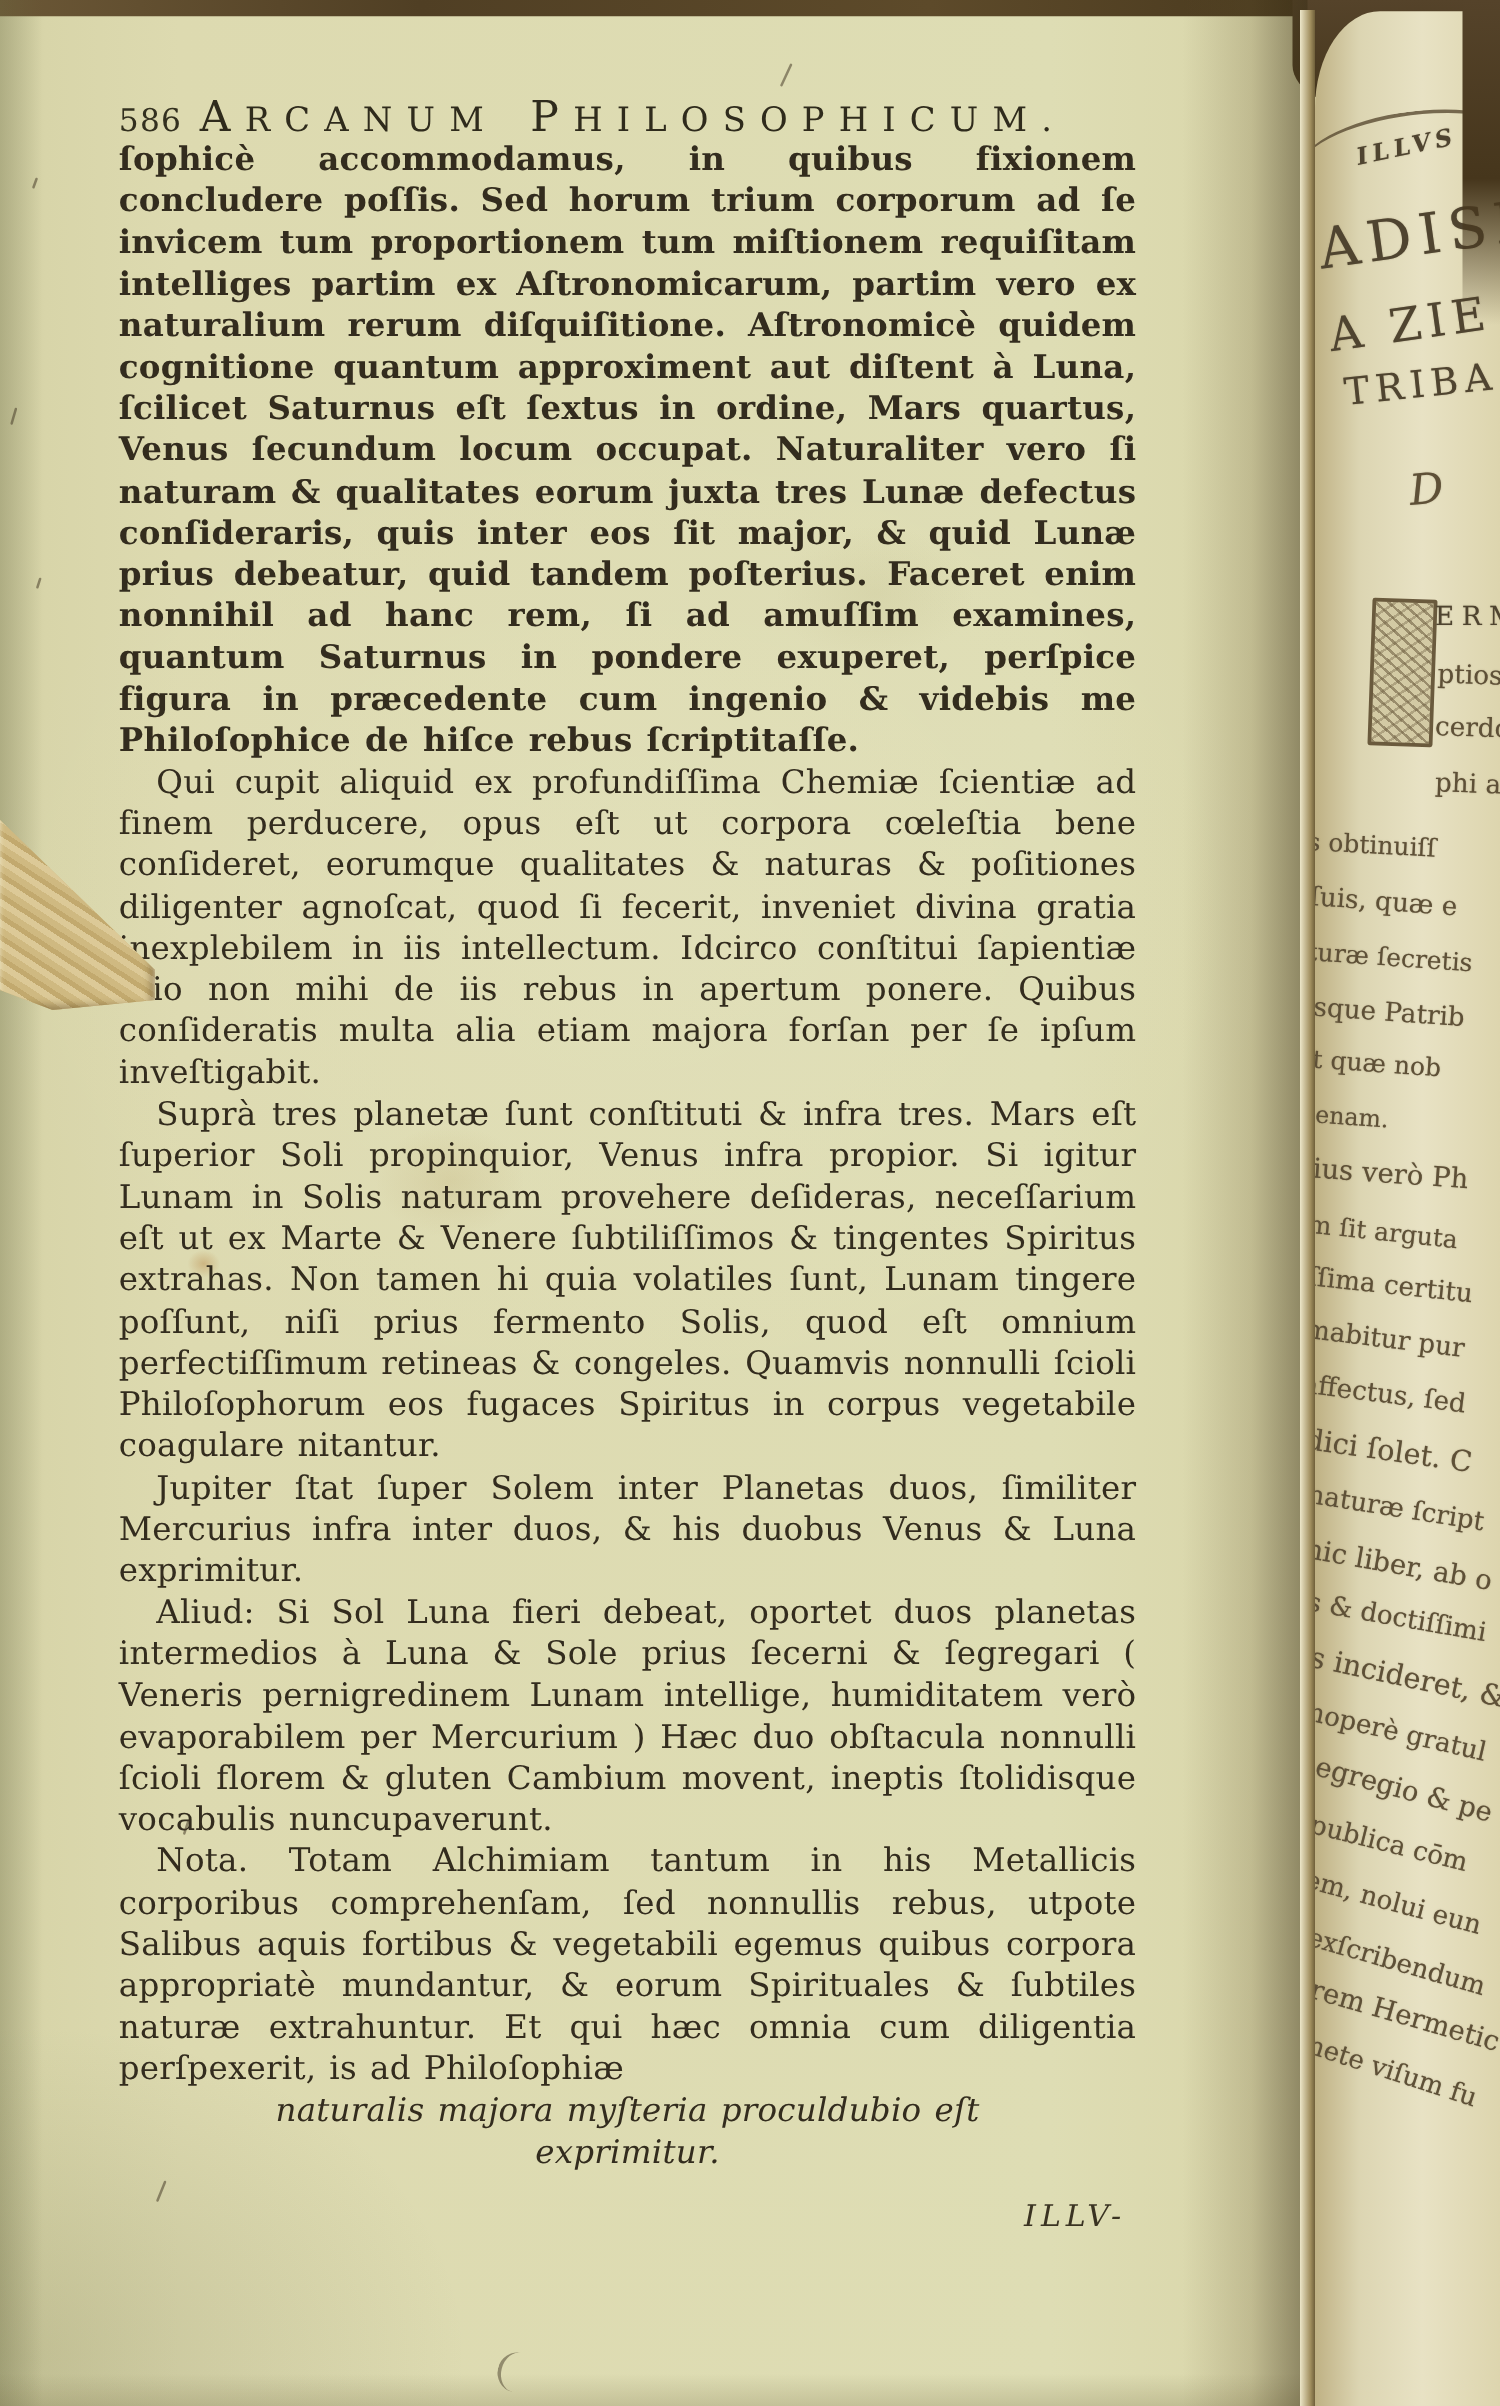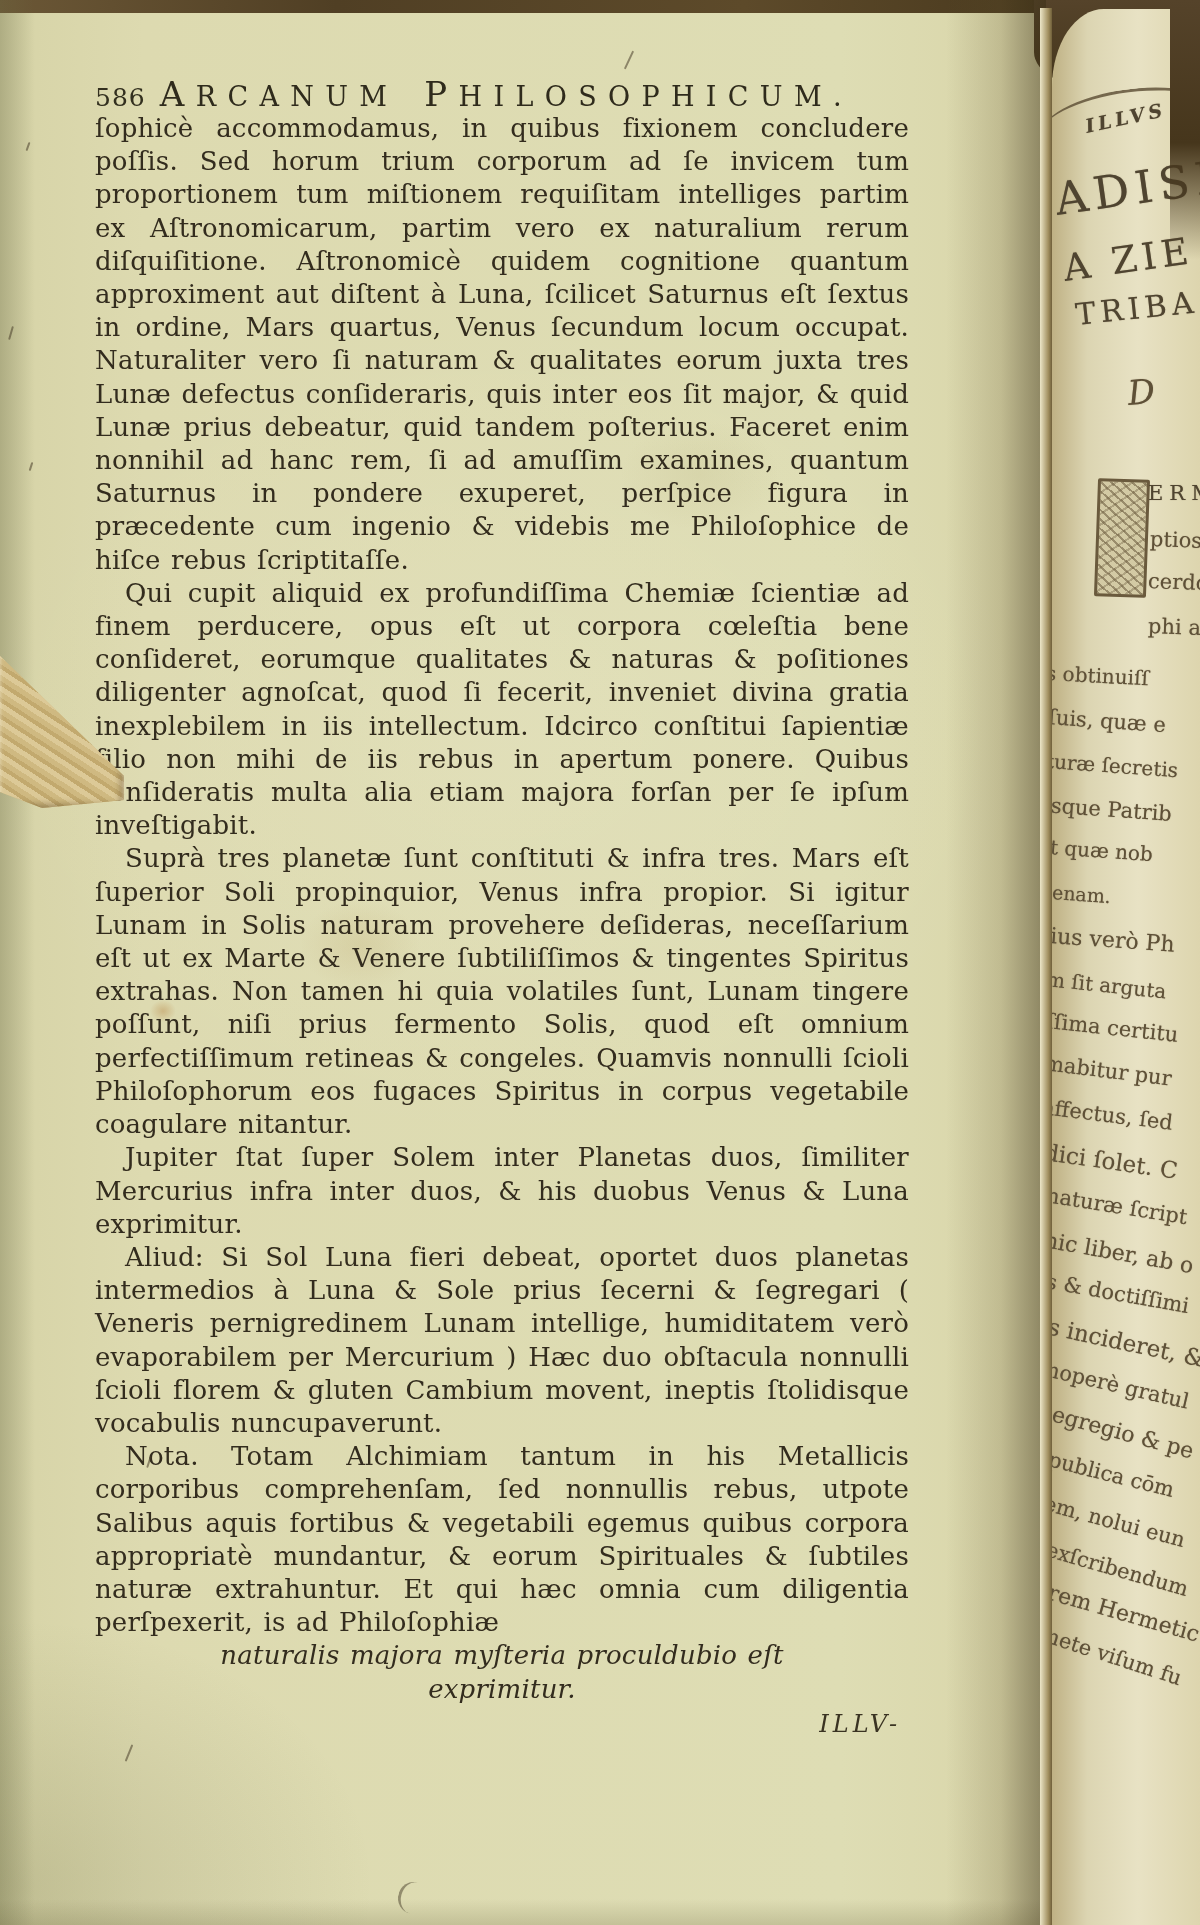--- a/index.html
+++ b/index.html
@@ -51,23 +51,23 @@
   .page-number{font-size:25px;color:#33301f;letter-spacing:1px;}
   .running-title{flex:1;text-align:center;color:#2f2b1c;font-size:27px;letter-spacing:.42em;
     padding-right:40px;}
   .running-title .word{display:inline-block;}
   .running-title .word::first-letter{font-size:34px;}
   .running-title .gap{display:inline-block;width:26px;}
   .text-block{position:absolute;left:95px;top:112px;width:814px;
     font-size:26px;line-height:33.2px;color:#332c1e;text-align:justify;
     word-spacing:2px;letter-spacing:.2px;}
   .text-block p{margin:0;text-indent:30px;}
-  .text-block p.first{text-indent:0;}
+  .text-block p.first{text-indent:0;font-weight:bold;}
   .text-block p.centered{text-align:center;text-indent:0;font-style:italic;}
-  .catchword{margin-top:2px;text-align:right;font-style:italic;letter-spacing:4px;
+  .catchword{margin-top:18px;text-align:right;font-style:italic;letter-spacing:4px;
     font-size:24px;color:#3a3322;padding-right:8px;}
   
   .wood-sliver{position:absolute;left:0;top:648px;width:124px;height:160px;
     clip-path:polygon(0 5%, 60% 50%, 100% 80%, 100% 95%, 34% 100%, 0 90%);
     background:
       repeating-linear-gradient(33deg,#dcc997 0 5px,#c2a96e 5px 9px,#cfb981 9px 14px),
       #cdb77f;
     box-shadow:inset 0 3px 4px rgba(255,250,225,.7), inset -4px -4px 6px rgba(90,70,35,.45);}
   .ink-mark{position:absolute;background:rgba(72,62,42,.55);width:2px;border-radius:2px;}
   .pen-curve{position:absolute;left:398px;top:1882px;width:28px;height:32px;

